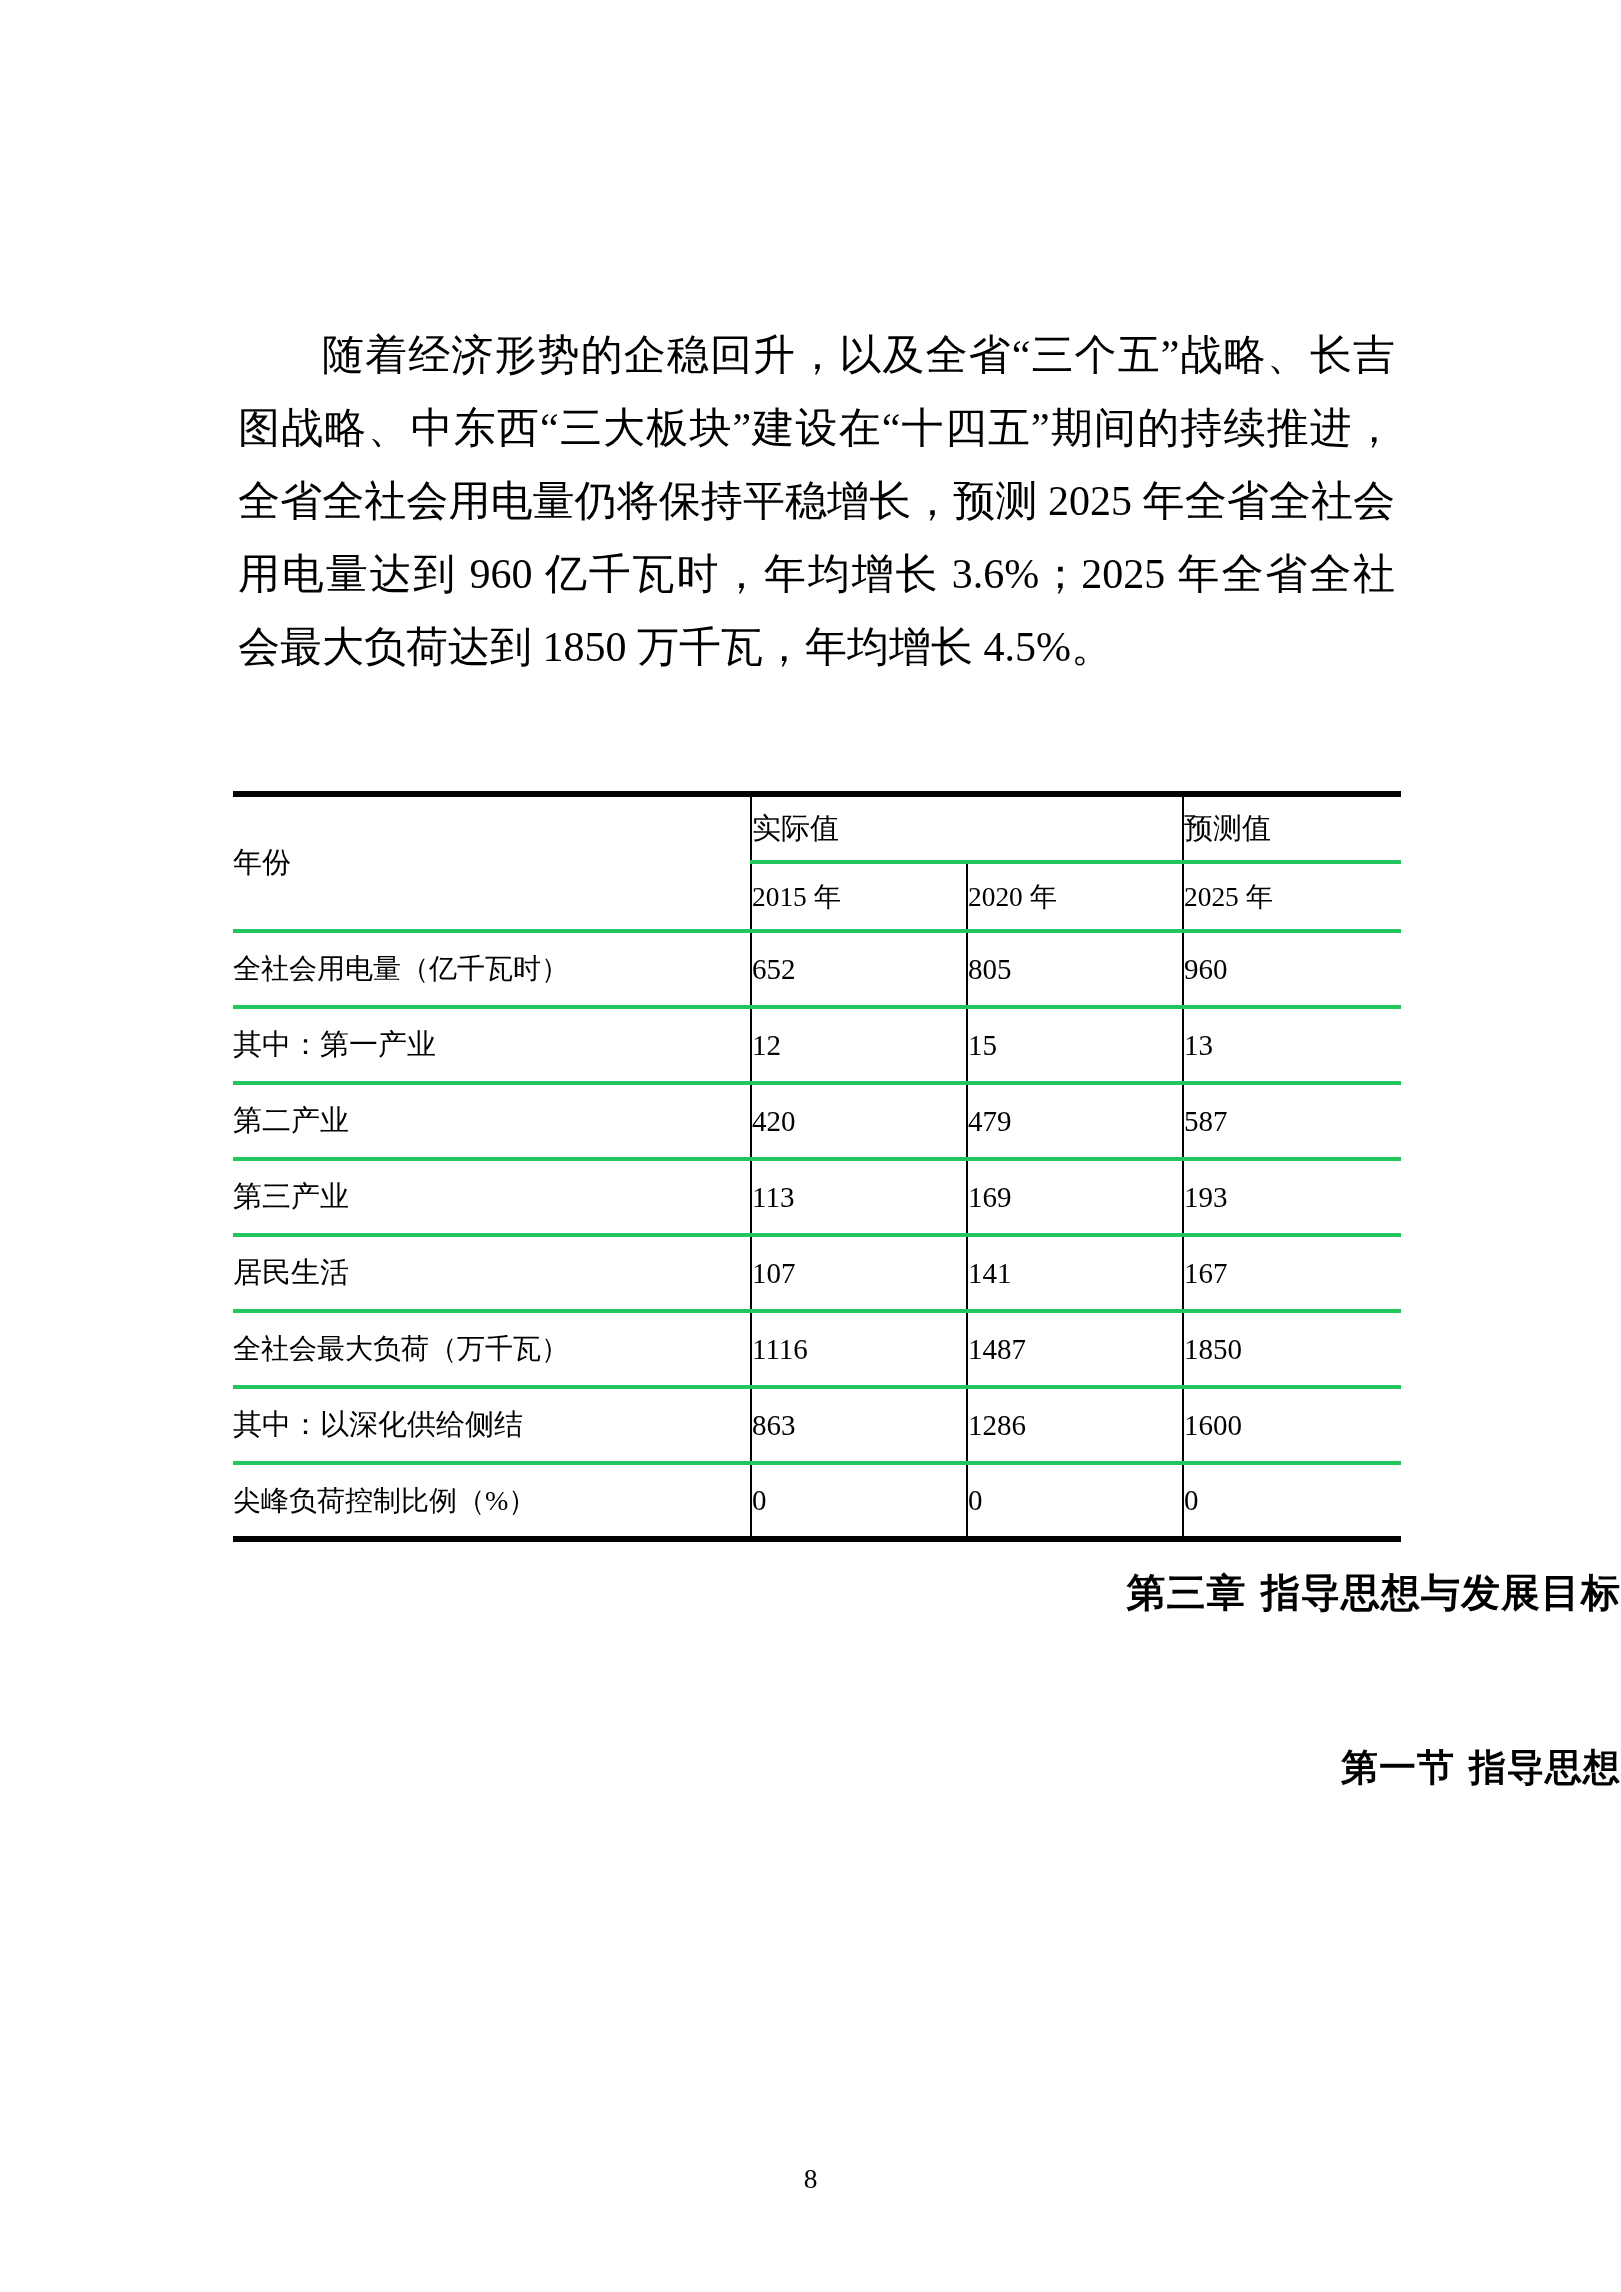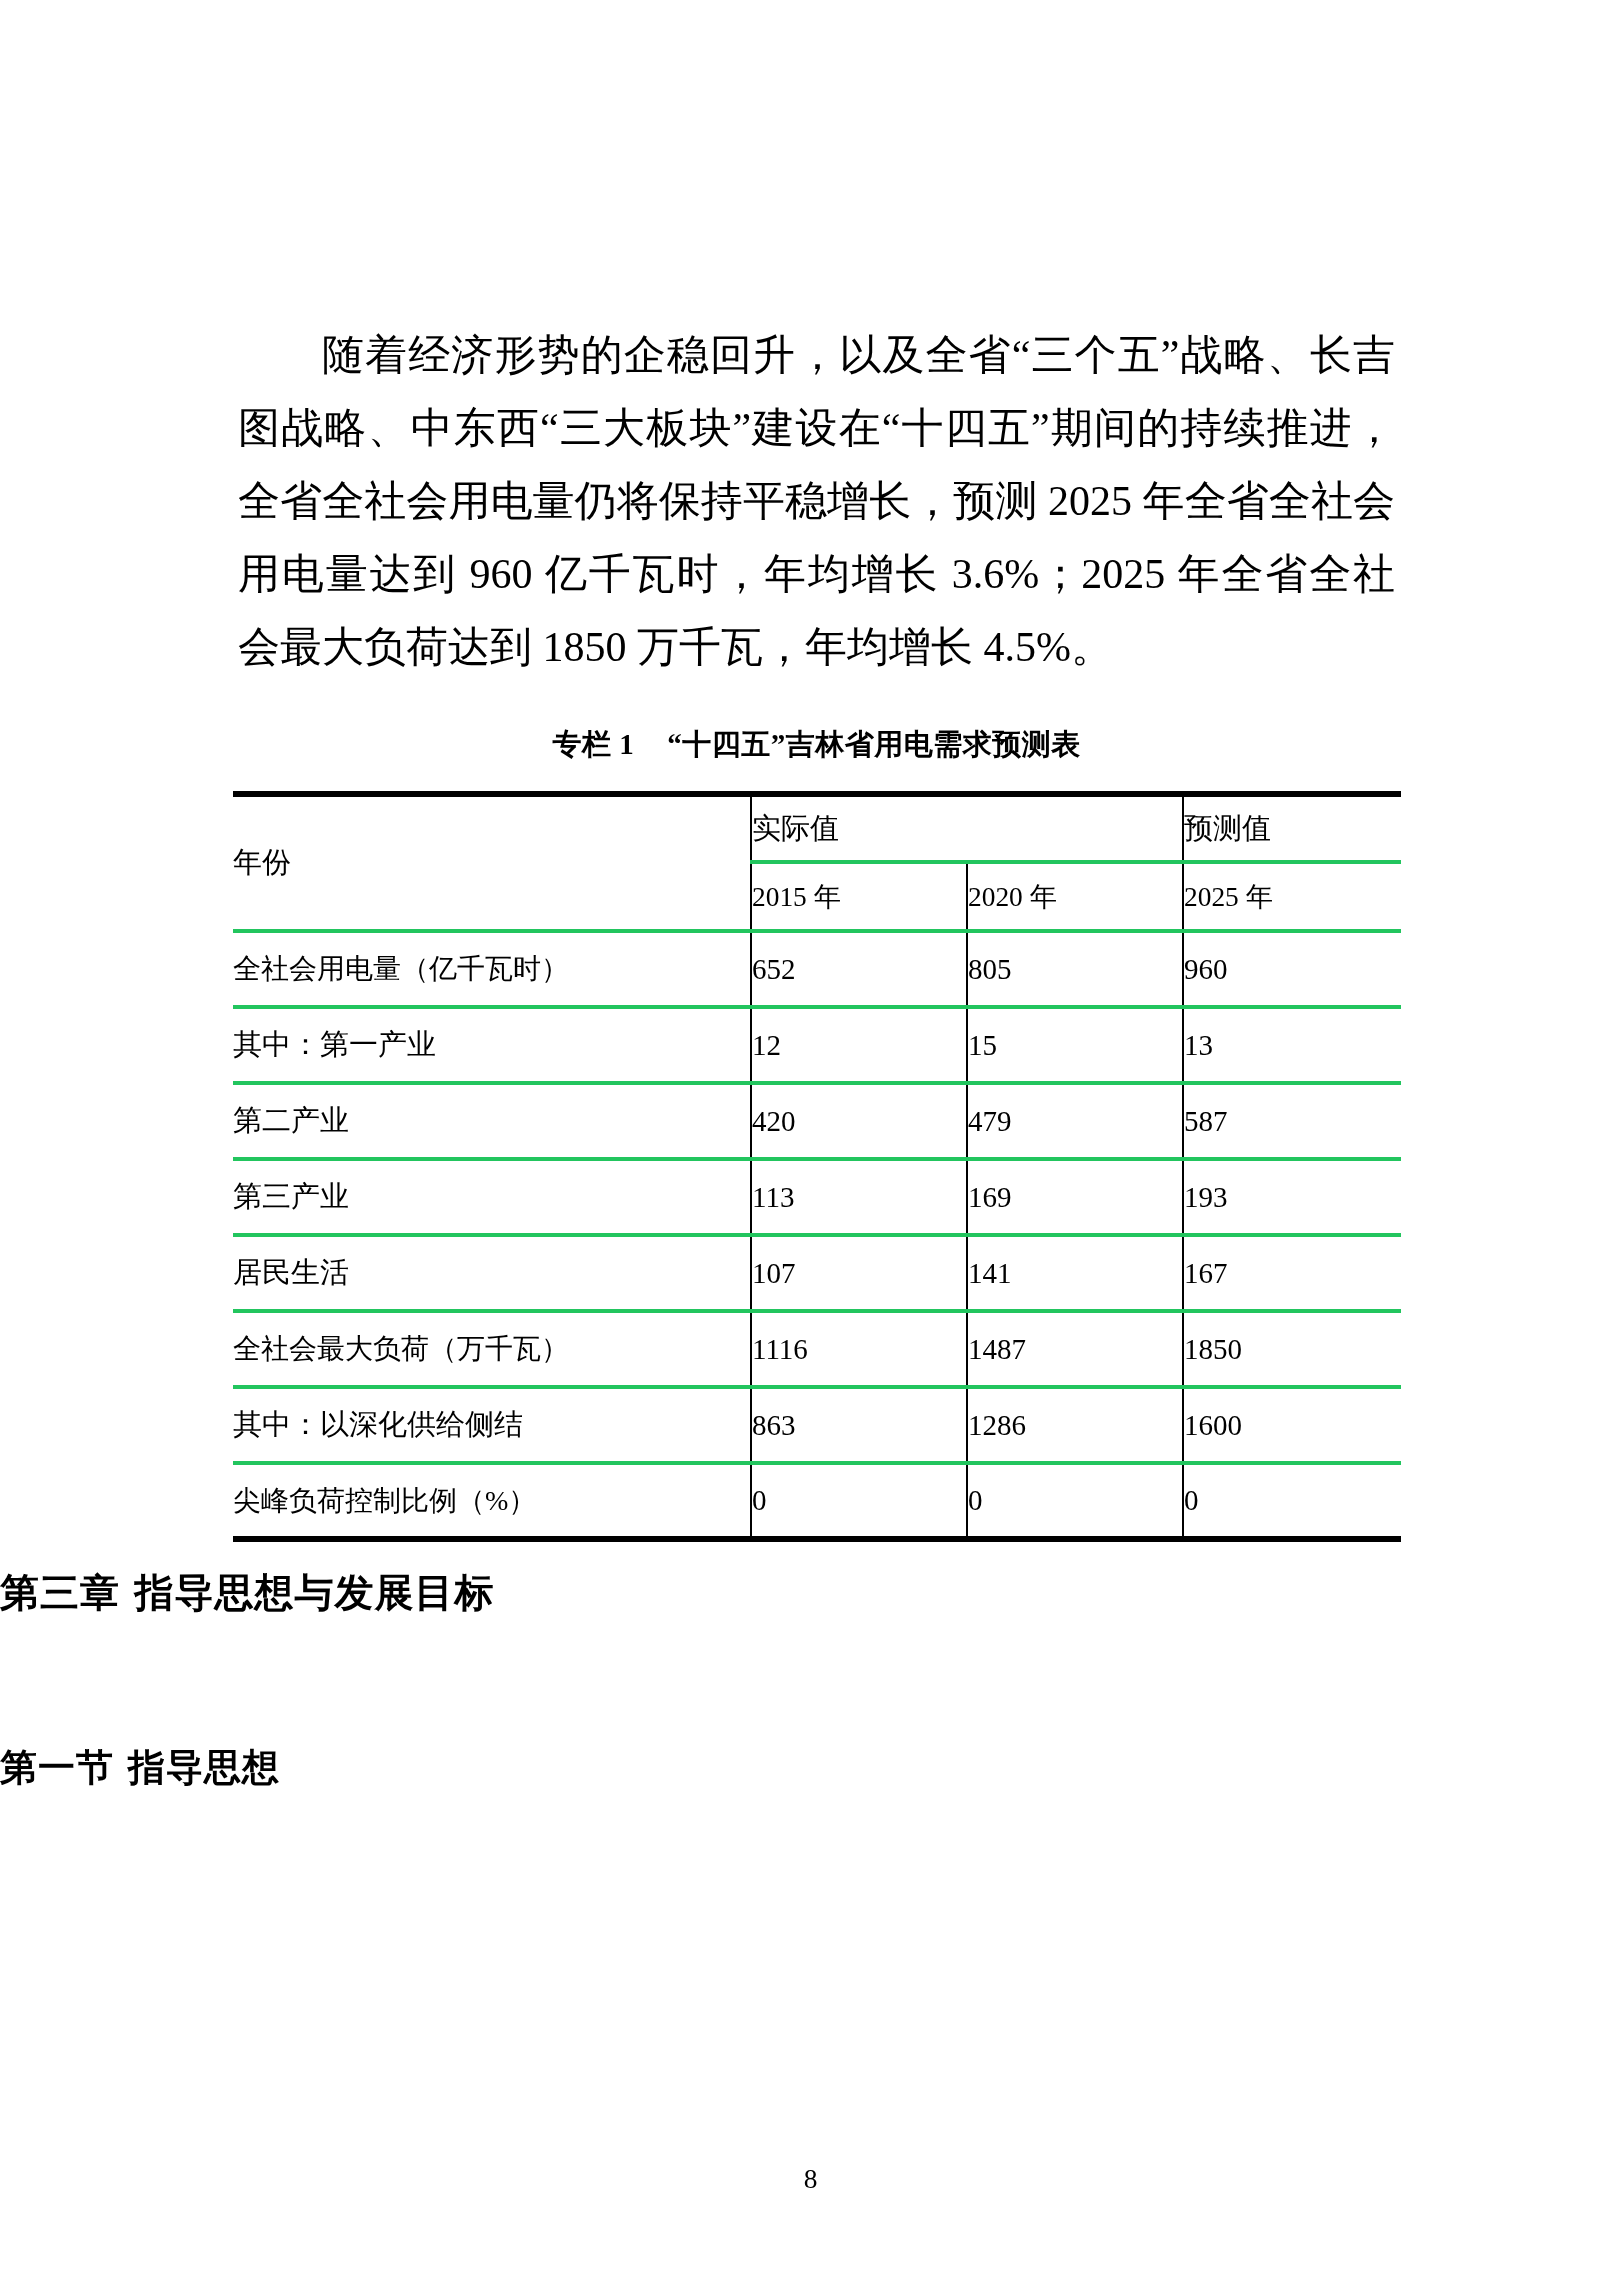--- a/index.html
+++ b/index.html
@@ -104,21 +104,21 @@
   .h-sub   { height: 65px; font-weight: bold; font-size: 27.4px; }
   .r-row   { height: 76px; }
   .r-bold  { font-weight: bold; font-size: 28px; }
   .r-plain { font-weight: normal; font-size: 29px; }
 
   
   .heading-chapter {
     position: absolute;
     left: 0;
     width: 1621px;
-    text-align: left;
+    text-align: right;
     font-size: 39px;
     font-weight: bold;
     font-family: "DejaVu Sans", "Liberation Sans", sans-serif;
     letter-spacing: 1px;
   }
   #heading-ch3 { top: 1556px; }
   #heading-sec1 { top: 1733px; font-size: 37px; }
 
   
   .page-number {
@@ -131,23 +131,20 @@
     font-family: "Liberation Serif", "DejaVu Serif", serif;
   }
 </style>
 </head>
 <body>
 
 <div class="page">
 
   <p class="para" id="para-intro">随着经济形势的企稳回升，以及全省“三个五”战略、长吉图战略、中东西“三大板块”建设在“十四五”期间的持续推进，全省全社会用电量仍将保持平稳增长，预测 2025 年全省全社会用电量达到 960 亿千瓦时，年均增长 3.6%；2025 年全省全社会最大负荷达到 1850 万千瓦，年均增长 4.5%。</p>
 
-  <div class="table-caption">
-    <span>专栏 1</span><span class="cap-gap"></span><span>“十四五”吉林省用电需求预测表</span>
-  </div>
 
   <div class="tbl-wrap">
     <table class="data">
       <colgroup>
         <col class="rowlabel">
           <col class="colv">
           <col class="colv">
           <col class="colv3">
       </colgroup>
       <tbody>

